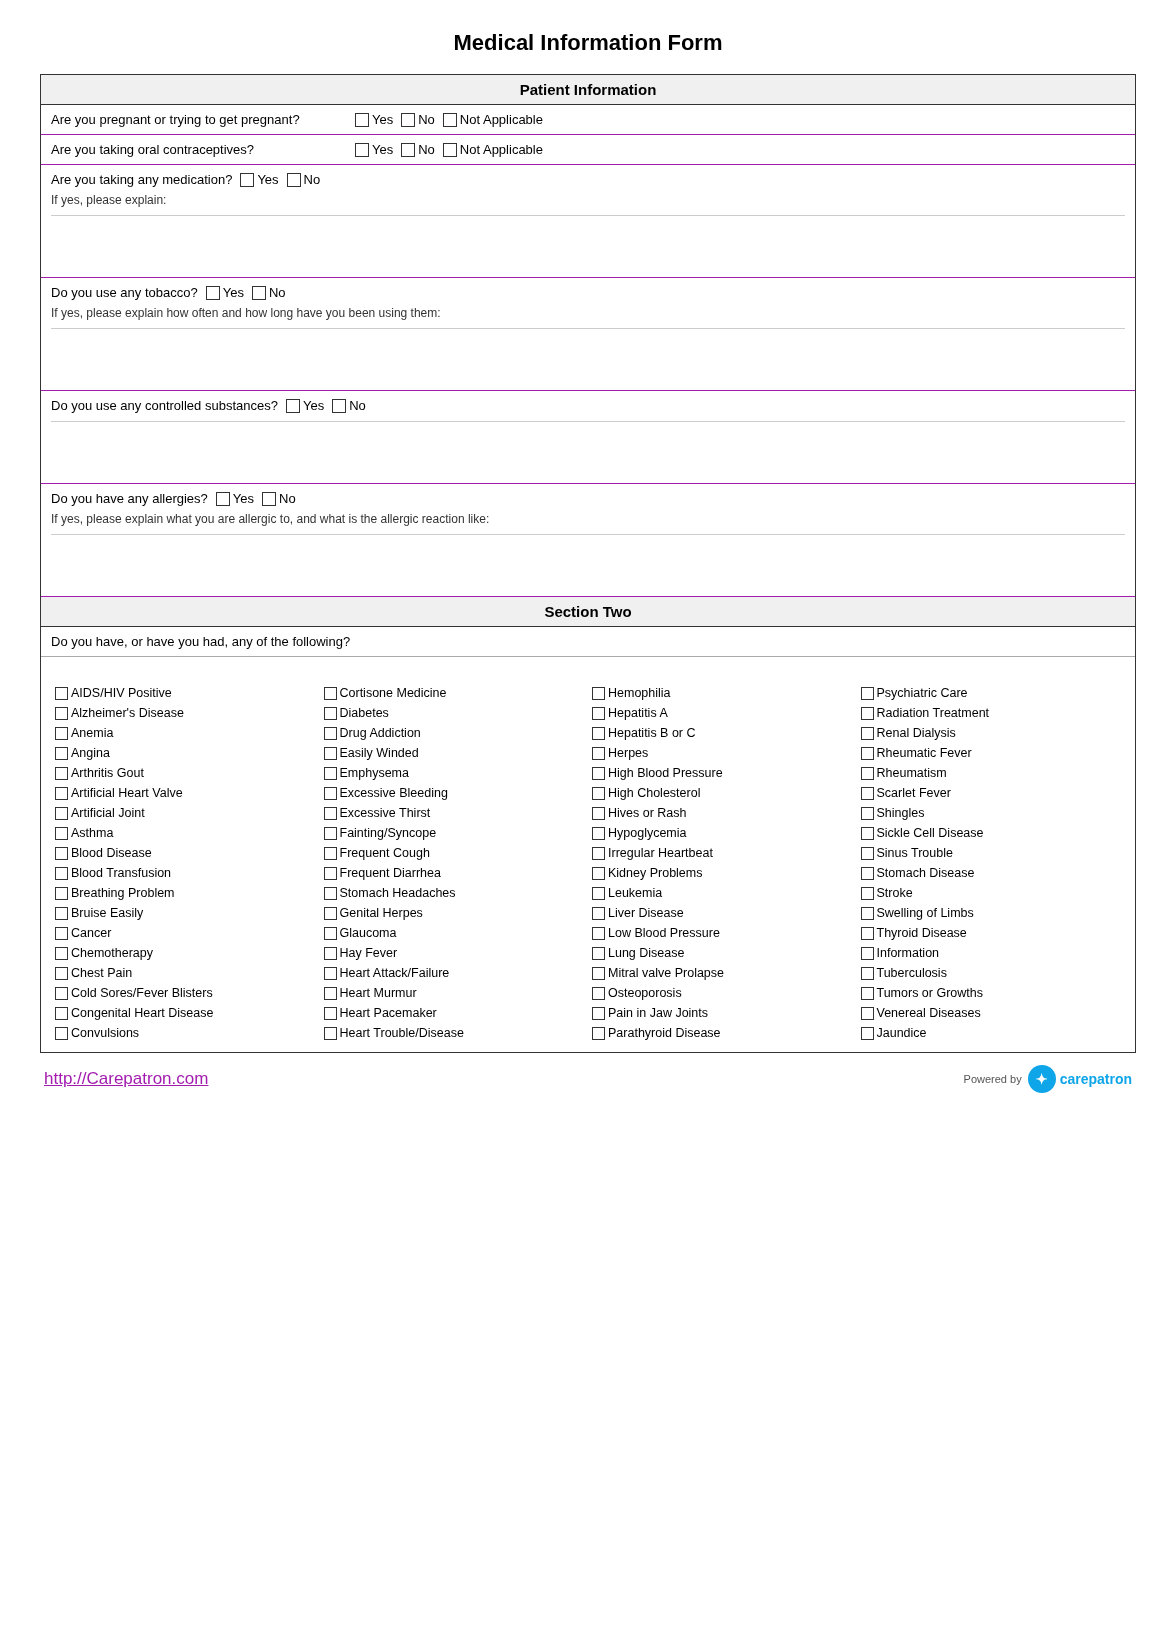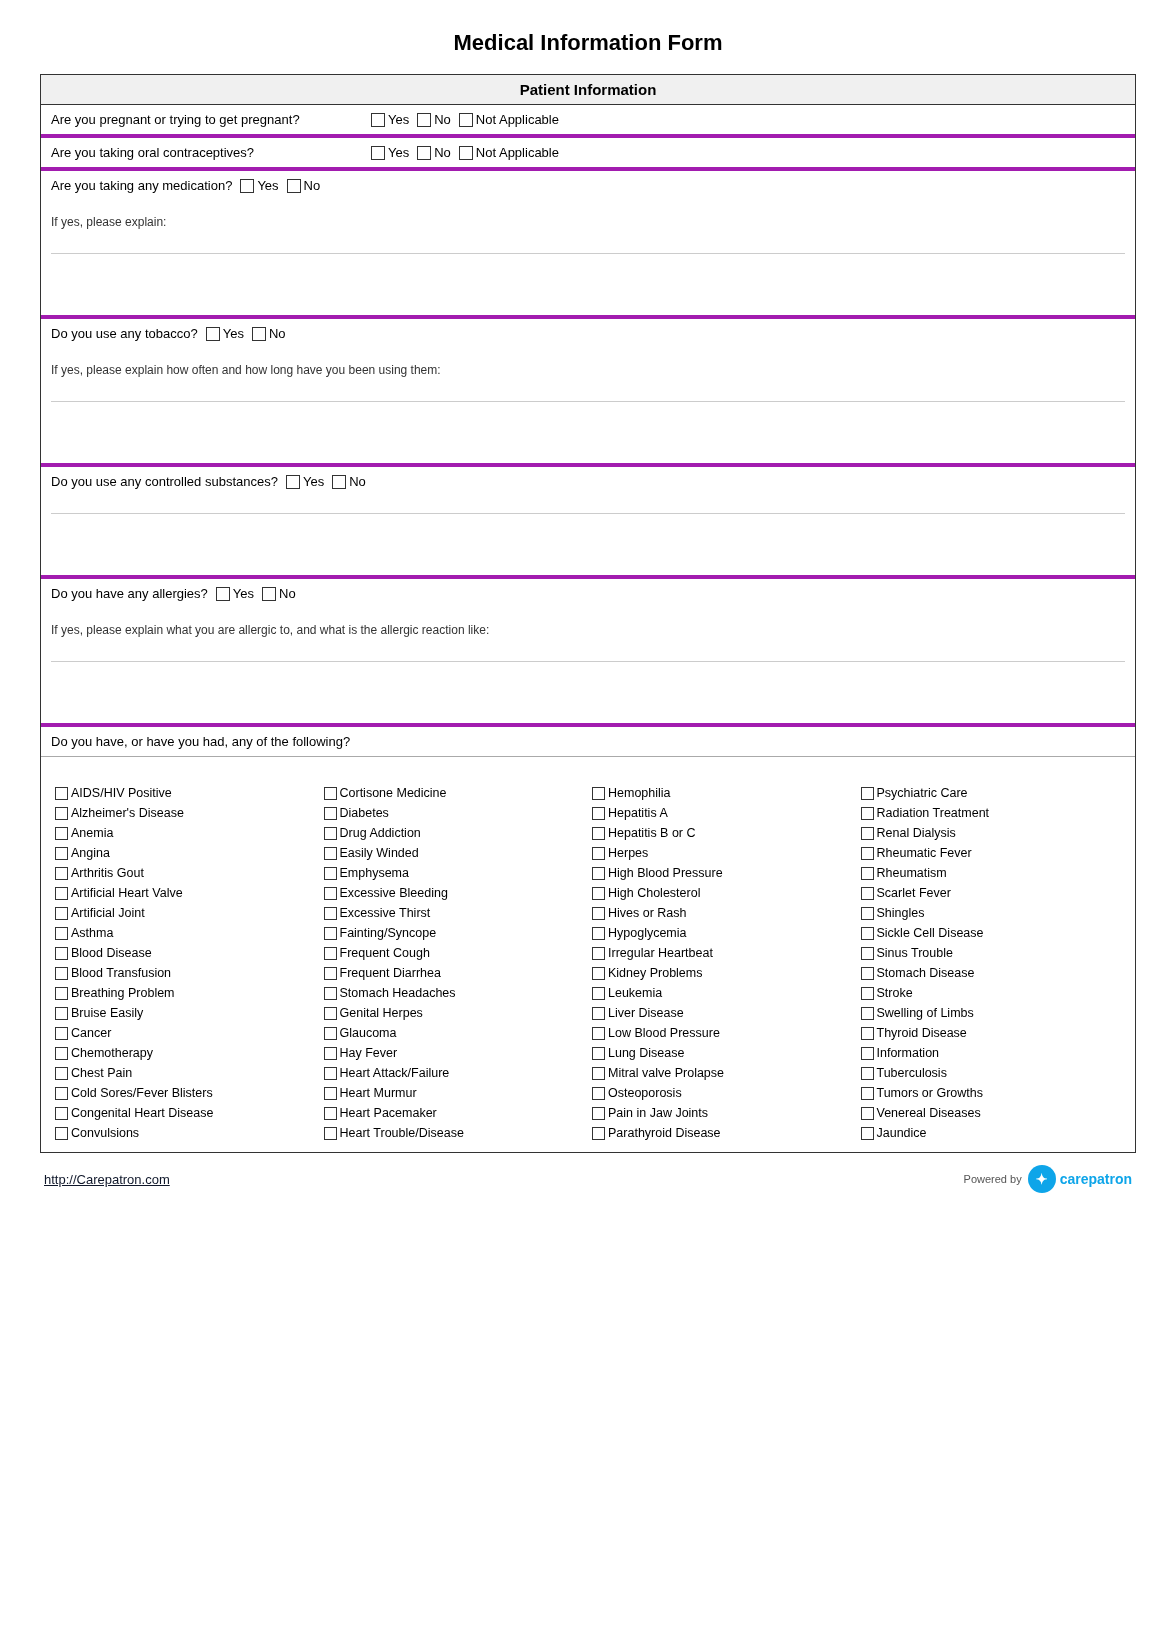--- a/index.html
+++ b/index.html
@@ -40,25 +40,25 @@
       min-height: 50px;
     }
     .patient-info-cell:last-child { border-right: none; }
     .patient-info-cell label {
       font-size: 12px;
       display: block;
       margin-bottom: 2px;
     }
     .section-one-row {
       padding: 7px 10px;
-      border-bottom: 4px solid #a21caf;
+      border-bottom: 1px solid #a21caf;
       display: flex;
       align-items: flex-start;
       flex-wrap: wrap;
-      gap: 20px;
+      gap: 4px;
     }
     .section-one-row.multiline {
       flex-direction: column;
     }
     .row-label {
       min-width: 300px;
     }
     .checkbox-group {
       display: flex;
       align-items: center;
@@ -129,22 +129,22 @@
       flex-shrink: 0;
     }
     .footer {
       display: flex;
       justify-content: space-between;
       align-items: center;
       margin-top: 12px;
       padding: 0 4px;
     }
     .footer a {
-      color: #0f172a;
-      font-size: 13px;
+      color: #a21caf;
+      font-size: 17px;
       text-decoration: underline;
     }
     .powered-by {
       display: flex;
       align-items: center;
       gap: 6px;
       font-size: 11px;
       color: #555;
     }
     .carepatron-logo {
@@ -286,20 +286,21 @@
         <div class="checkbox-option">
           <input type="checkbox" style="">
           <span>No</span>
         </div>
       </div>
     </div>
     <span class="explain-text">If yes, please explain what you are allergic to, and what is the allergic reaction like:</span>
     <textarea class="answer-area" rows="3" style=""></textarea>
   </div>
 
+  <div class="section-header">Section Two</div>
   <div class="section-two-question">Do you have, or have you had, any of the following?</div>
 
   <div class="conditions-grid" id="conditions-grid">
   <div class="condition-item">
         <input type="checkbox" style="">
         <span>AIDS/HIV Positive</span>
       </div>
       <div class="condition-item">
         <input type="checkbox" style="">
         <span>Cortisone Medicine</span>

